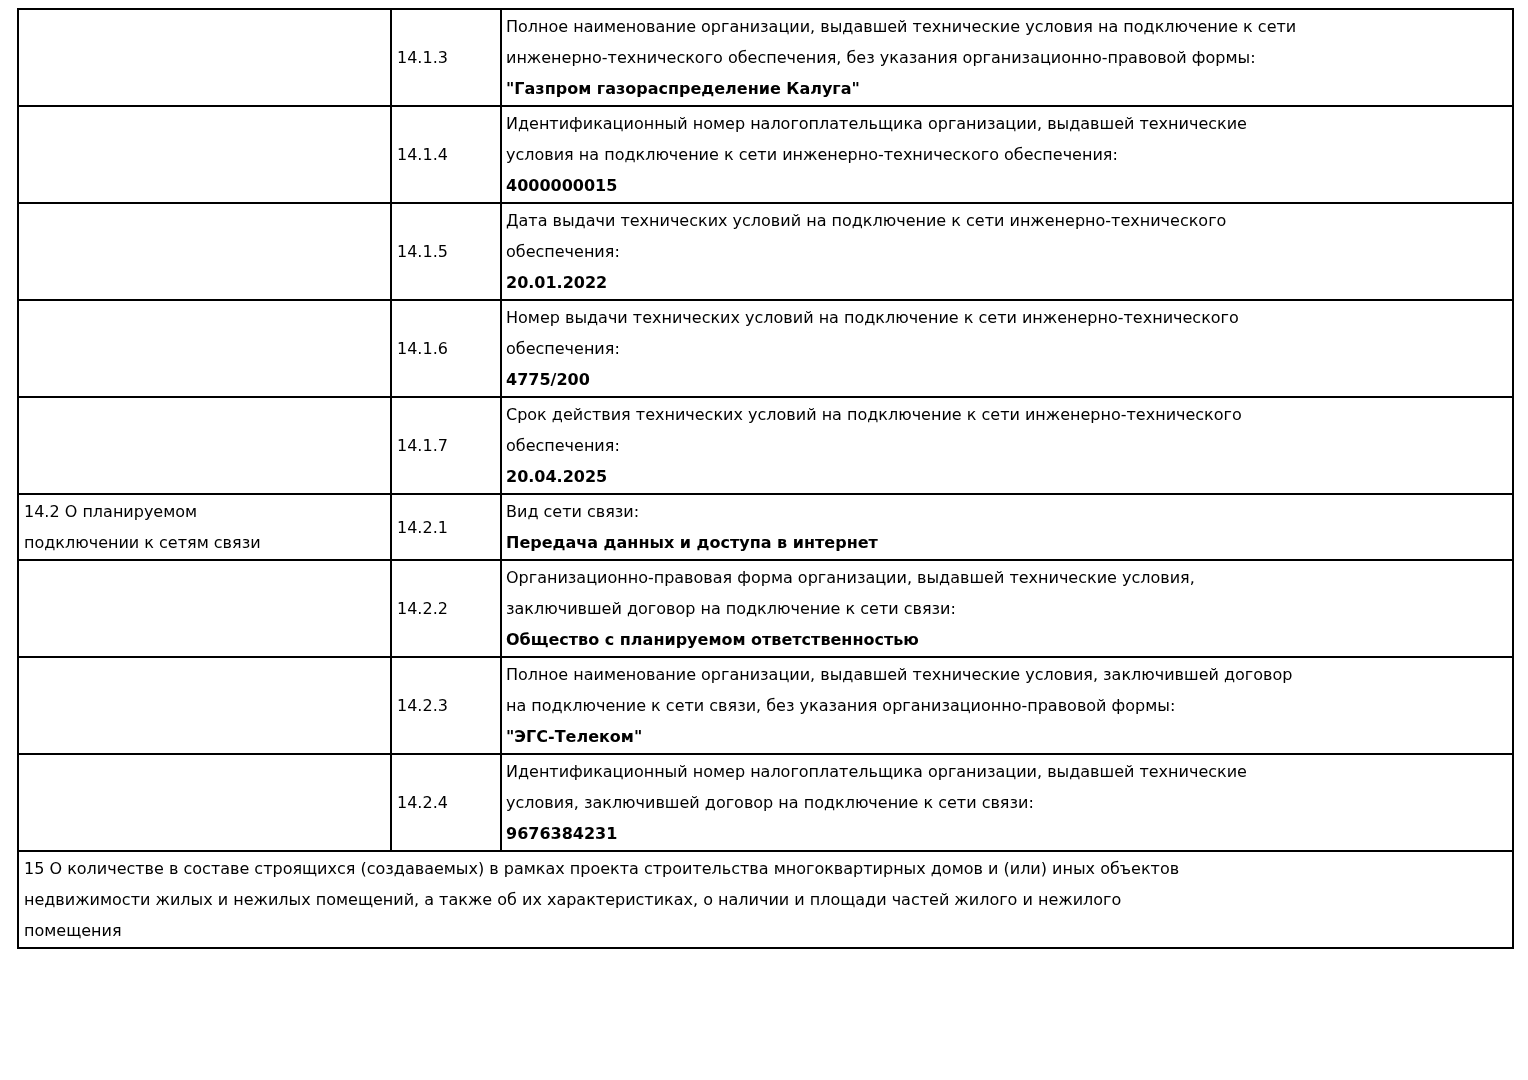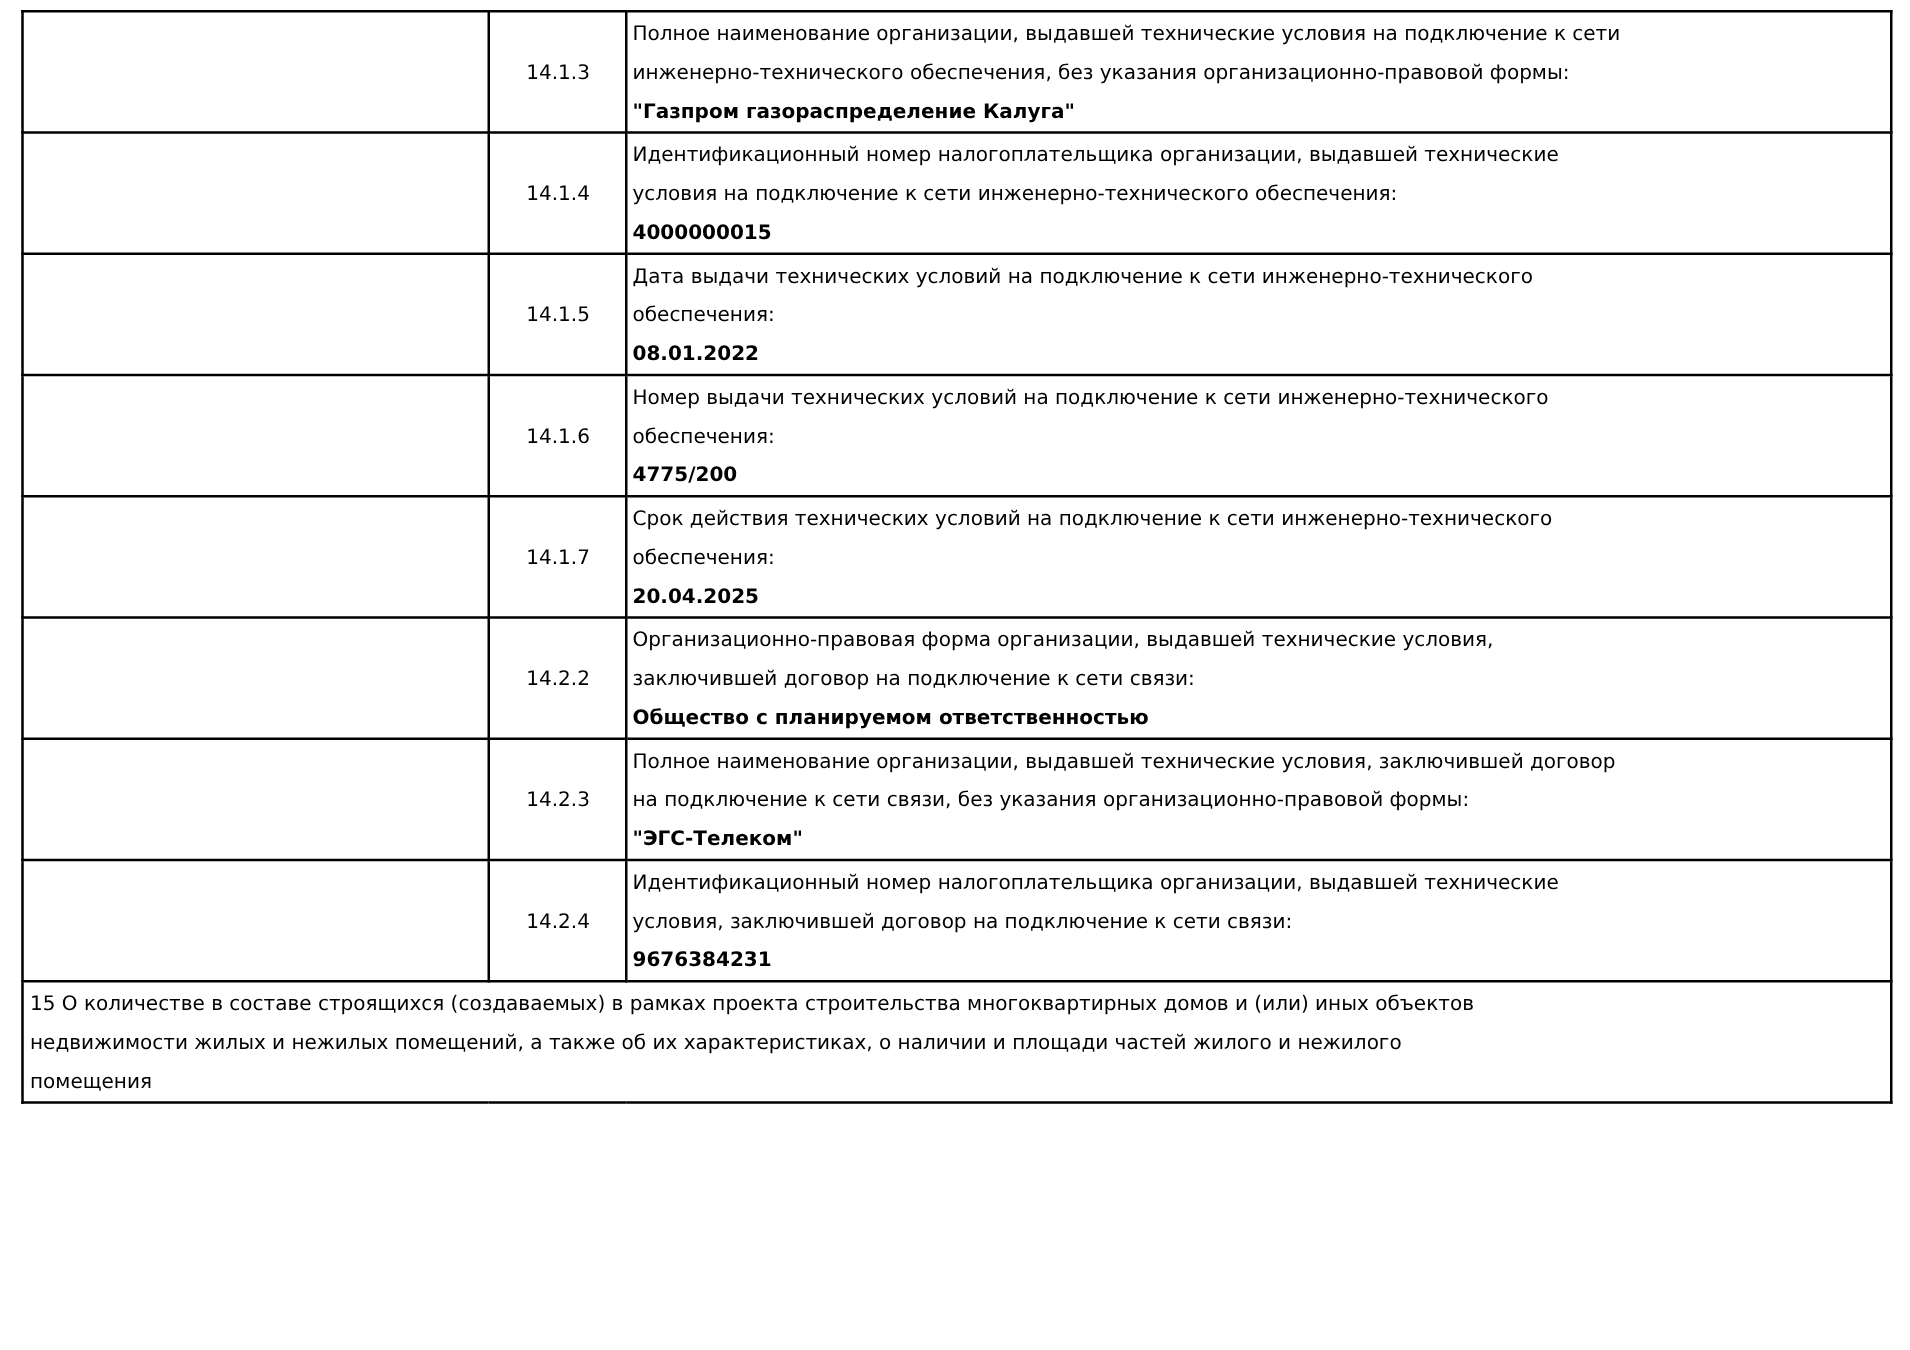--- a/index.html
+++ b/index.html
@@ -31,21 +31,20 @@
     overflow: hidden;
   }
   td.section-cell {
     vertical-align: middle;
     padding-left: 5px;
     white-space: pre-wrap;
   }
   td.num-cell {
     vertical-align: middle;
     padding-left: 5px;
-    text-align: center;
   }
   td.content-cell .label {
     white-space: pre-wrap;
   }
   td.content-cell .value {
     font-weight: bold;
     white-space: pre-wrap;
   }
   td.footer-cell {
     white-space: pre-wrap;
@@ -83,21 +82,21 @@
       <div class="value">4000000015</div>
     </td>
   </tr>
 
   <tr>
     <td class="section-cell"></td>
     <td class="num-cell">14.1.5</td>
     <td class="content-cell">
       <div class="label">Дата выдачи технических условий на подключение к сети инженерно-технического
 обеспечения:</div>
-      <div class="value">08.01.2022</div>
+      <div class="value">20.01.2022</div>
     </td>
   </tr>
 
   <tr>
     <td class="section-cell"></td>
     <td class="num-cell">14.1.6</td>
     <td class="content-cell">
       <div class="label">Номер выдачи технических условий на подключение к сети инженерно-технического
 обеспечения:</div>
       <div class="value">4775/200</div>
@@ -108,20 +107,29 @@
     <td class="section-cell"></td>
     <td class="num-cell">14.1.7</td>
     <td class="content-cell">
       <div class="label">Срок действия технических условий на подключение к сети инженерно-технического
 обеспечения:</div>
       <div class="value">20.04.2025</div>
     </td>
   </tr>
 
 
+  <tr>
+    <td class="section-cell">14.2 О планируемом
+подключении к сетям связи</td>
+    <td class="num-cell">14.2.1</td>
+    <td class="content-cell">
+      <div class="label">Вид сети связи:</div>
+      <div class="value">Передача данных и доступа в интернет</div>
+    </td>
+  </tr>
 
   <tr>
     <td class="section-cell"></td>
     <td class="num-cell">14.2.2</td>
     <td class="content-cell">
       <div class="label">Организационно-правовая форма организации, выдавшей технические условия,
 заключившей договор на подключение к сети связи:</div>
       <div class="value">Общество с планируемом ответственностью</div>
     </td>
   </tr>

